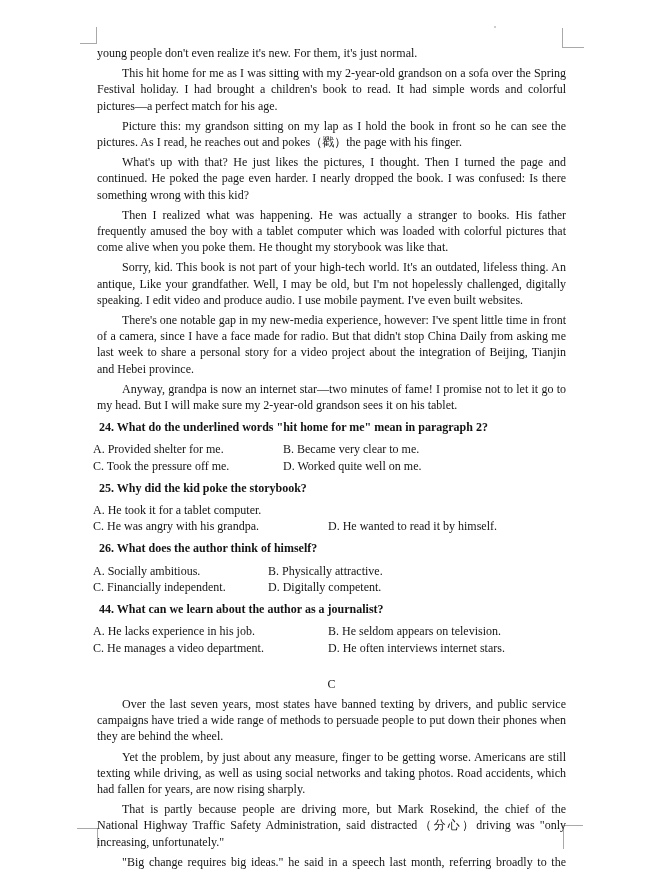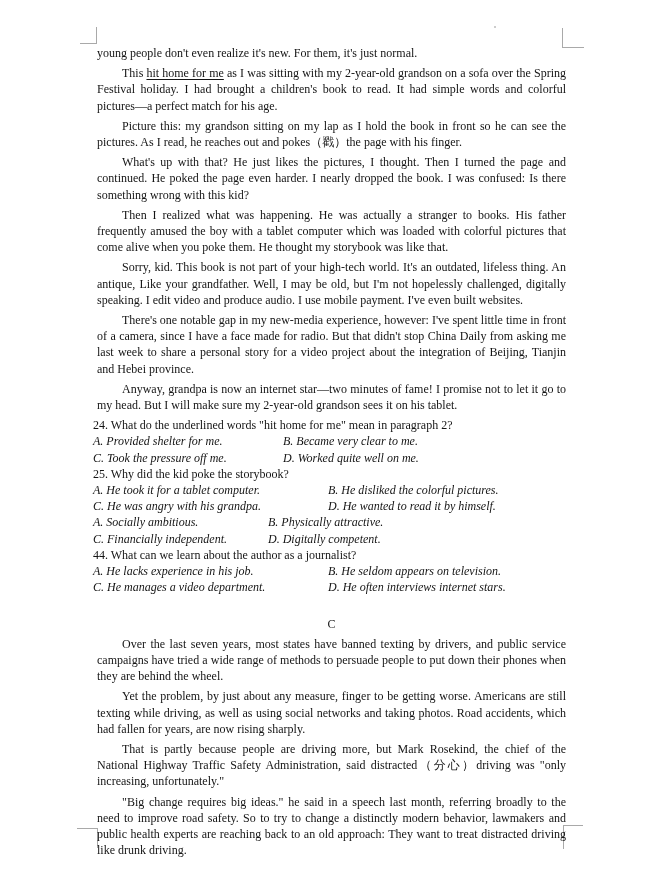--- a/index.html
+++ b/index.html
@@ -21,25 +21,25 @@
 
   .speck { position: absolute; left: 494px; top: 26px; width: 2px; height: 2px; background: #bcbcbc; border-radius: 50%; }
 
   .textblock {
     position: absolute;
     left: 93px; top: 41px; width: 477px;
     font-size: 12px; line-height: 16.2px;
   }
   p.para { margin: 4px; text-indent: 25px; text-align: justify; }
   p.para.cont { text-indent: 0; }
-  .ul { text-decoration: underline; text-underline-offset: 2px; }
+  .ul { text-underline-offset: 2px; }
 
-  .qline { margin: 0; }
+  .qline { margin: 6px; font-weight: bold; }
   .optrow { display: flex; }
-  .optrow span { white-space: nowrap; font-style: italic; }
+  .optrow span { white-space: nowrap; }
   .optrow .w190 { display: inline-block; width: 190px; flex-shrink: 0; }
   .optrow .w235 { display: inline-block; width: 235px; flex-shrink: 0; }
   .optrow .w175 { display: inline-block; width: 175px; flex-shrink: 0; }
 
   .section-heading { text-align: center; margin-top: 20px; margin-bottom: 3px; }
 </style>
 </head>
 <body>
 
 <div class="page">
@@ -69,27 +69,27 @@
         <span>B. Became very clear to me.</span>
     </div>
     <div class="optrow">
       <span class="w190">C. Took the pressure off me.</span>
         <span>D. Worked quite well on me.</span>
     </div>
 
     <div class="qline">25. Why did the kid poke the storybook?</div>
     <div class="optrow">
       <span class="w235">A. He took it for a tablet computer.</span>
-        <span>B. He disliked the colorful pictures.</span>
     </div>
     <div class="optrow">
       <span class="w235">C. He was angry with his grandpa.</span>
         <span>D. He wanted to read it by himself.</span>
     </div>
 
+    <div class="qline">26. What does the author think of himself?</div>
     <div class="optrow">
       <span class="w175">A. Socially ambitious.</span>
         <span>B. Physically attractive.</span>
     </div>
     <div class="optrow">
       <span class="w175">C. Financially independent.</span>
         <span>D. Digitally competent.</span>
     </div>
 
     <div class="qline">44. What can we learn about the author as a journalist?</div>

